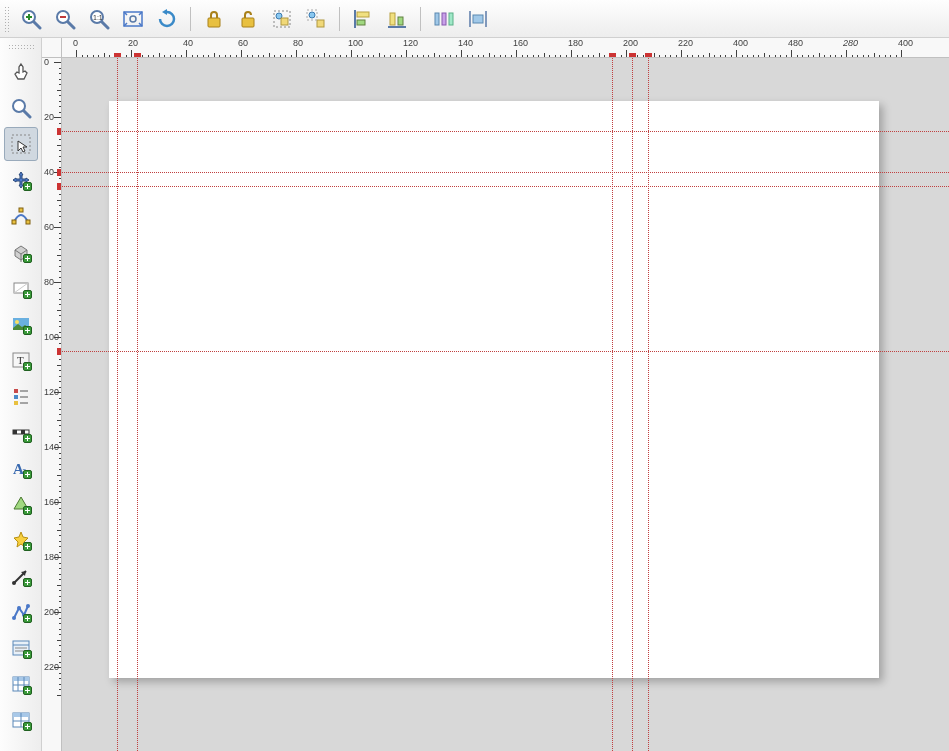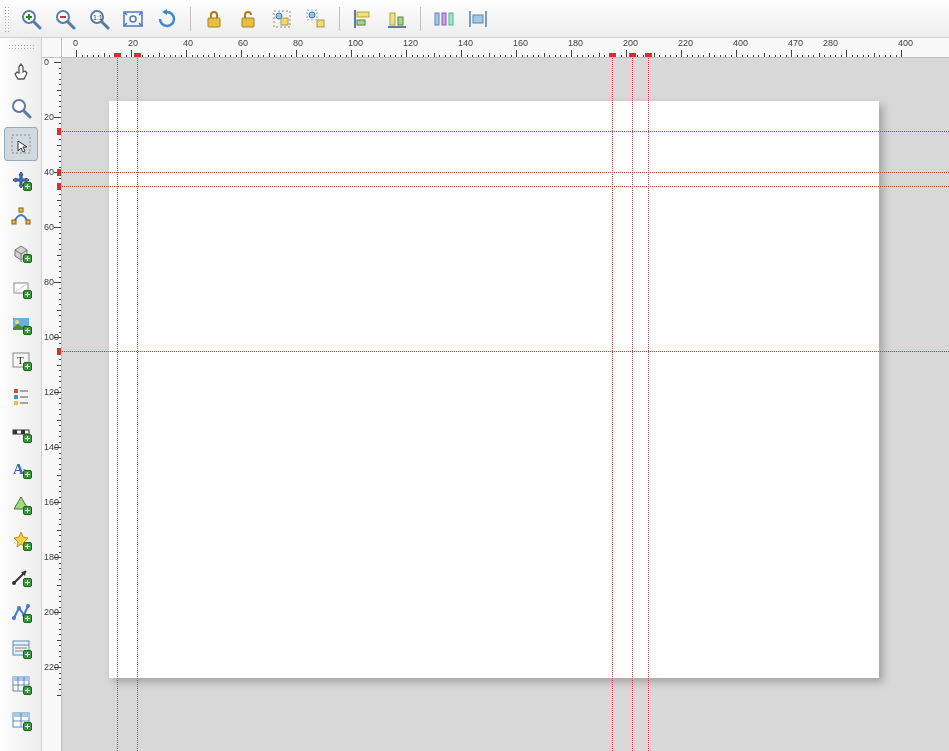--- a/index.html
+++ b/index.html
@@ -562,32 +562,32 @@
     <div class="tick tick-minor-h" style="left: 679.5px;"></div>
     <div class="tick tick-minor-h" style="left: 685px;"></div>
     <div class="tick tick-minor-h" style="left: 690.5px;"></div>
     <div class="tick tick-minor-h" style="left: 696px;"></div>
     <div class="tick tick-mid-h" style="left: 701.5px;"></div>
     <div class="tick tick-minor-h" style="left: 707px;"></div>
     <div class="tick tick-minor-h" style="left: 712.5px;"></div>
     <div class="tick tick-minor-h" style="left: 718px;"></div>
     <div class="tick tick-minor-h" style="left: 723.5px;"></div>
     <div class="tick tick-major-h" style="left: 729px;"></div>
-    <div class="tick-label-h" style="left: 729px;">470</div>
+    <div class="tick-label-h" style="left: 729px;">480</div>
     <div class="tick tick-minor-h" style="left: 734.5px;"></div>
     <div class="tick tick-minor-h" style="left: 740px;"></div>
     <div class="tick tick-minor-h" style="left: 745.5px;"></div>
     <div class="tick tick-minor-h" style="left: 751px;"></div>
     <div class="tick tick-mid-h" style="left: 756.5px;"></div>
     <div class="tick tick-minor-h" style="left: 762px;"></div>
     <div class="tick tick-minor-h" style="left: 767.5px;"></div>
     <div class="tick tick-minor-h" style="left: 773px;"></div>
     <div class="tick tick-minor-h" style="left: 778.5px;"></div>
     <div class="tick tick-major-h" style="left: 784px;"></div>
-    <div class="tick-label-h" style="left: 764px;">280</div>
+    <div class="tick-label-h" style="left: 784px; font-style: italic;">280</div>
     <div class="tick tick-minor-h" style="left: 789.5px;"></div>
     <div class="tick tick-minor-h" style="left: 795px;"></div>
     <div class="tick tick-minor-h" style="left: 800.5px;"></div>
     <div class="tick tick-minor-h" style="left: 806px;"></div>
     <div class="tick tick-mid-h" style="left: 811.5px;"></div>
     <div class="tick tick-minor-h" style="left: 817px;"></div>
     <div class="tick tick-minor-h" style="left: 822.5px;"></div>
     <div class="tick tick-minor-h" style="left: 828px;"></div>
     <div class="tick tick-minor-h" style="left: 833.5px;"></div>
     <div class="tick tick-major-h" style="left: 839px;"></div>

